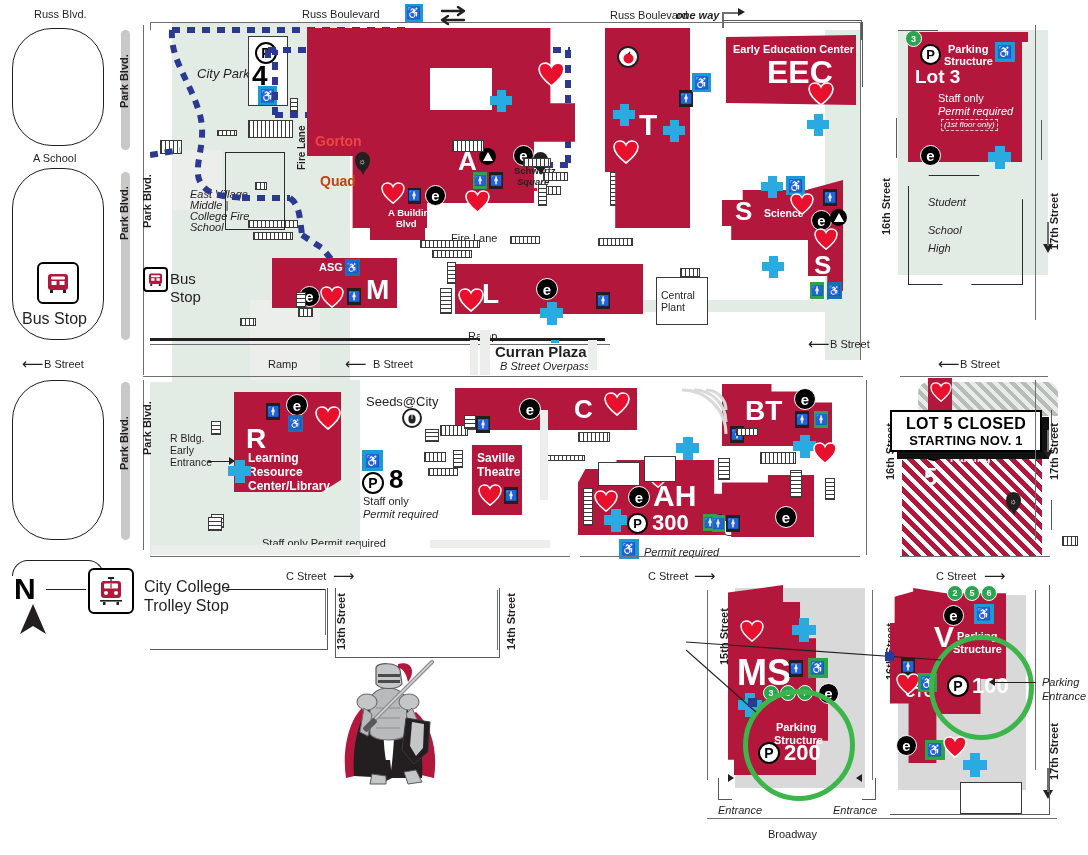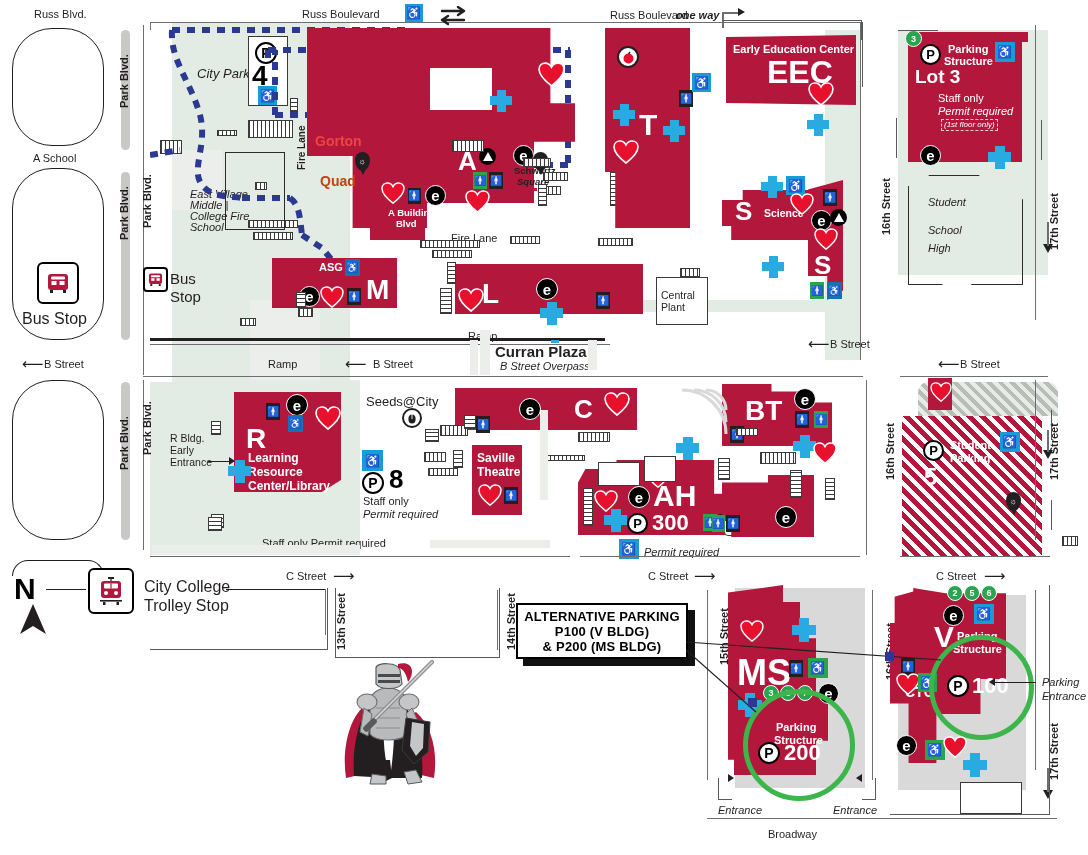--- a/index.html
+++ b/index.html
@@ -740,20 +740,24 @@
   <div class="bl bl-sm" style="left:950px;top:453px;font-size:11px;">Parking</div>
   <div class="acc-box" style="left:1000px;top:432px;width:20px;height:20px;">♿</div>
   <div class="bl" style="left:924px;top:465px;font-size:24px;">5</div>
   <div class="wifi-pin" style="left:1006px;top:492px;">
       <span>☼</span>
     </div>
   <div class="bl bl-sm" style="left:912px;top:527px;font-size:14px;margin-top:40px;">WiFi PARKING LOT</div>
   <div class="outline-thin" style="left:1040px;top:410px;width:12px;height:30px;border-left:none;border-top:none;border-bottom:none;"></div>
   <div class="outline-thin" style="left:1040px;top:500px;width:12px;height:30px;border-left:none;border-top:none;border-bottom:none;"></div>
 
+  <div class="sign" style="left:890px;top:410px;width:152px;height:42px;">
+    <div class="l1" style="margin-top:3px;">LOT 5 CLOSED</div>
+    <div class="l2">STARTING NOV. 1</div>
+  </div>
 
   <span class="st b vert" style="left:1048px;top:480px;">17th Street</span>
   <div class="roadline" style="left:1035px;top:380px;width:1.4px;height:160px;"></div>
   <div class="abs" style="left:1043px;top:450px;width:0;height:0;border-left:5px solid transparent;border-right:5px solid transparent;border-top:9px solid #231f20;"></div>
   <div class="roadline" style="left:1047px;top:430px;width:1.6px;height:22px;"></div>
 
   <div class="roadline" style="left:150px;top:556px;width:420px;height:1.2px;"></div>
   <div class="roadline" style="left:580px;top:556px;width:280px;height:1.2px;"></div>
   <div class="roadline" style="left:900px;top:556px;width:150px;height:1.2px;"></div>
 
@@ -860,25 +864,20 @@
   <div class="cross" style="left:963px;top:760px;width:24px;height:10px;">
     <span style="position:absolute;left:7px;top:-7px;width:10px;height:24px;background:#29abe2;display:block;"></span>
   </div>
   <div class="white-box" style="left:960px;top:782px;width:62px;height:32px;border-width:1.2px;"></div>
   <div class="outline-thin" style="left:890px;top:585px;width:160px;height:230px;border-top:none;border-left:none;"></div>
   <span class="st label-it" style="left:1042px;top:676px;">Parking</span>
   <span class="st label-it" style="left:1042px;top:690px;">Entrance</span>
   <div class="arrowline" style="left:994px;top:682px;width:42px;"></div>
   <div class="abs" style="left:989px;top:678px;width:0;height:0;border-top:4px solid transparent;border-bottom:4px solid transparent;border-right:6px solid #231f20;"></div>
 
-  <div class="sign" style="left:516px;top:603px;width:172px;height:56px;">
-    <div class="l2" style="margin-top:4px;">ALTERNATIVE PARKING</div>
-    <div class="l2">P100 (V BLDG)</div>
-    <div class="l2">&amp; P200 (MS BLDG)</div>
-  </div>
 
   <div class="abs" style="left:686px;top:620px;width:260px;height:110px;pointer-events:none;">
     <svg width="260" height="110" viewBox="0 0 260 110">
       <path d="M0 22 L255 40" stroke="#231f20" stroke-width="1.1" fill="none"></path>
       <path d="M0 30 L70 92" stroke="#231f20" stroke-width="1.1" fill="none"></path>
     </svg>
   </div>
   <div class="abs" style="left:748px;top:698px;width:9px;height:9px;background:#2b3990;"></div>
   <div class="abs" style="left:885px;top:652px;width:9px;height:9px;background:#2b3990;"></div>
 

